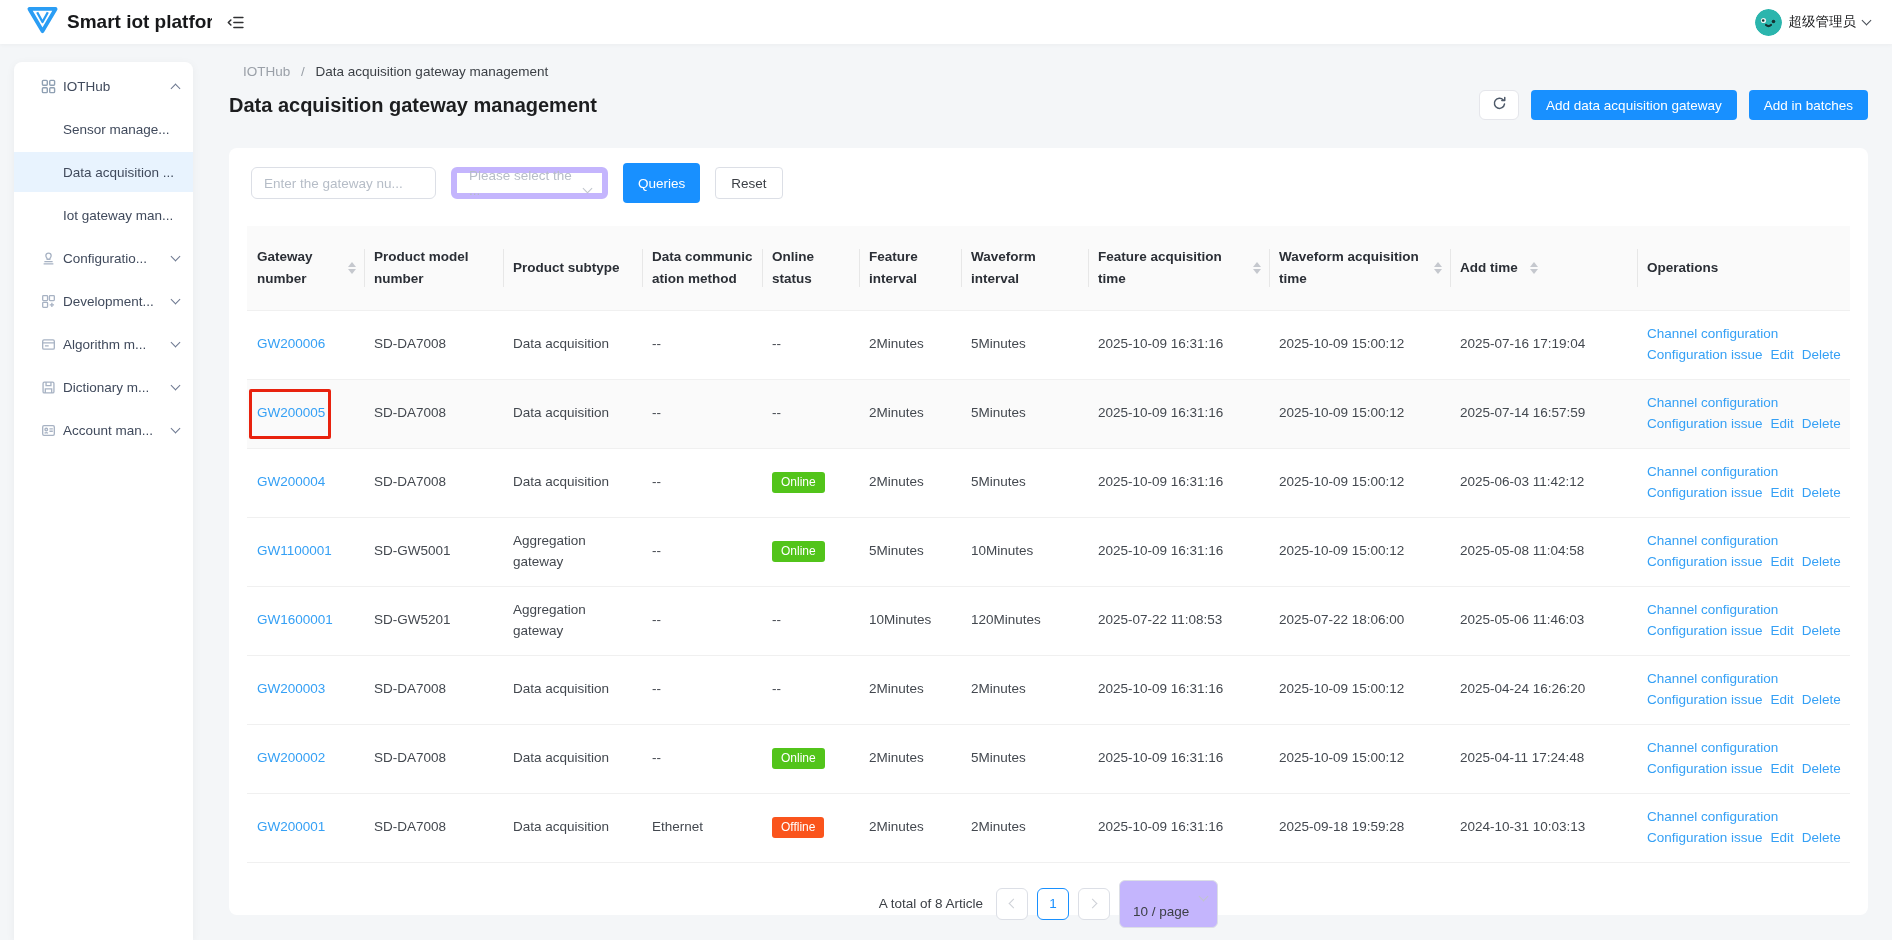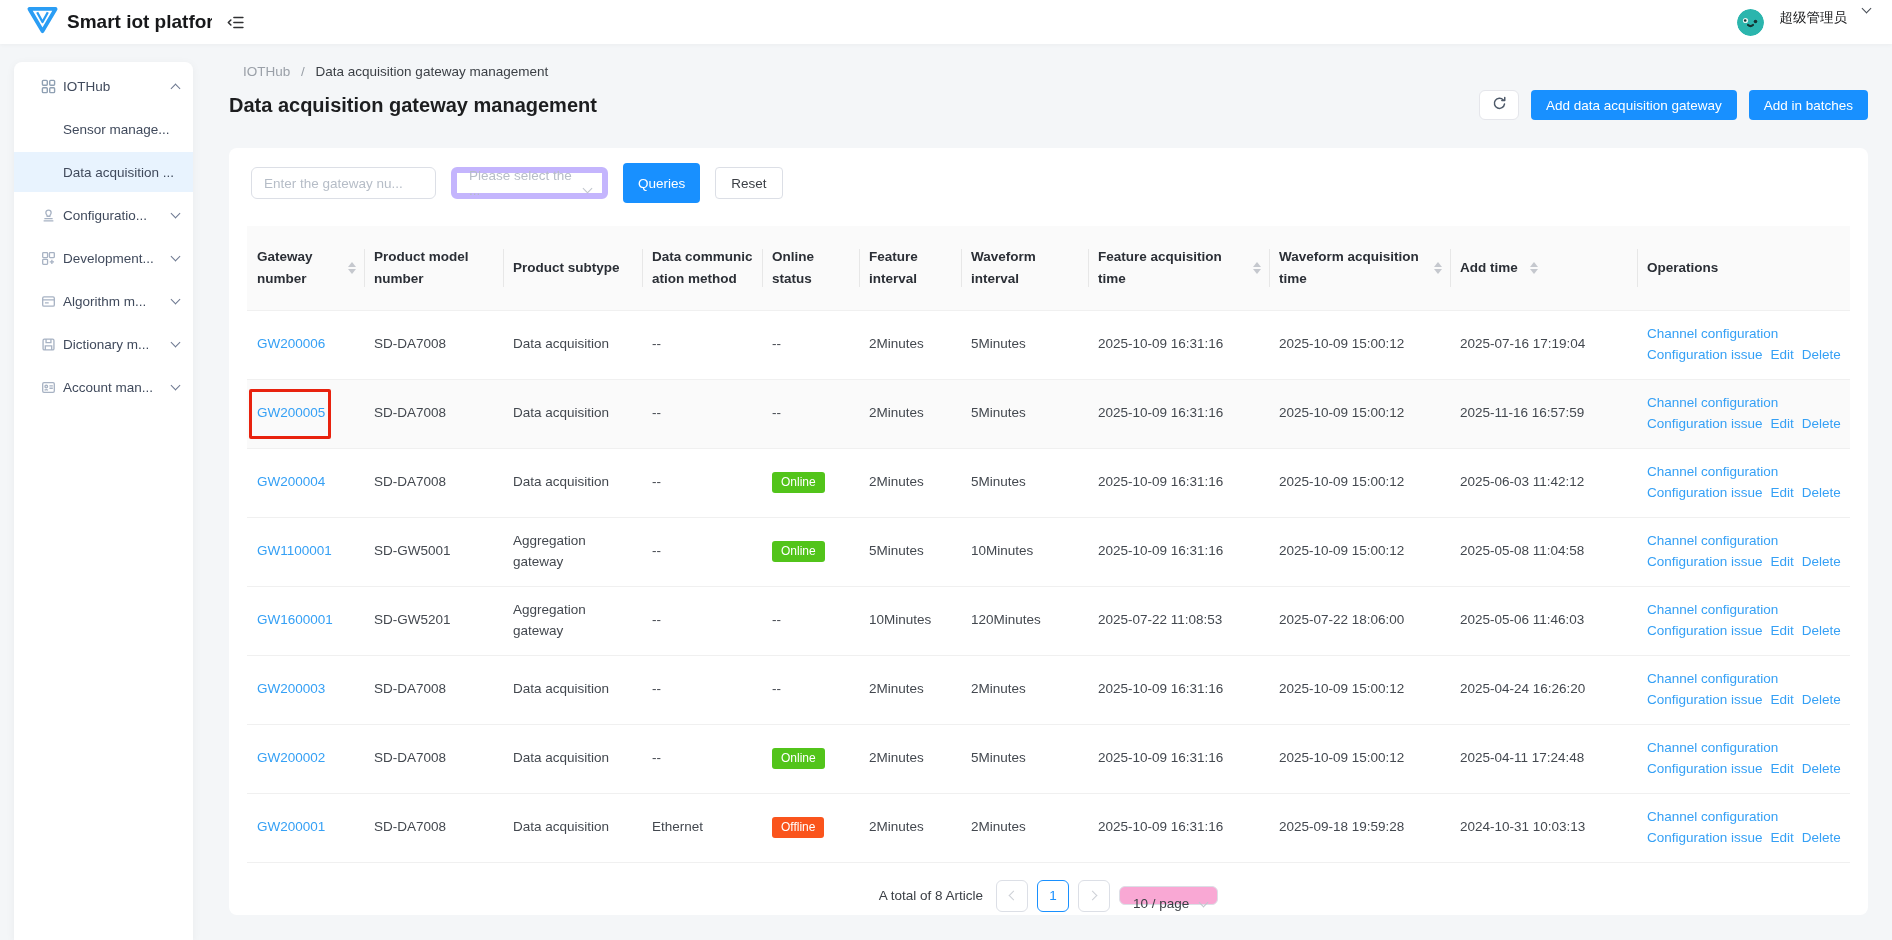--- a/index.html
+++ b/index.html
@@ -5,21 +5,21 @@
   * { margin:0; padding:0; box-sizing:border-box; }
   html,body { width:1892px; height:940px; }
   body { background:#f4f6f8; font-family:"Liberation Sans","DejaVu Sans",sans-serif; color:#303133; overflow:hidden; position:relative; }
 
   
   .topbar { position:absolute; top:0; left:0; right:0; height:44px; background:#fff; display:flex; align-items:center; z-index:5; box-shadow:0 1px 4px rgba(0,0,0,0.04); }
   .logo-area { display:flex; align-items:center; width:212px; padding-left:26px; overflow:hidden; flex:0 0 212px; }
   .logo-svg { flex:0 0 auto; margin-right:8px; }
   .app-title { font-size:19px; font-weight:700; color:#17181a; white-space:nowrap; width:148px; overflow:hidden; }
   .fold-btn { margin-left:14px; cursor:pointer; display:flex; align-items:center; }
-  .topbar-right { margin-left:auto; margin-right:22px; display:flex; gap:16px; cursor:pointer; }
+  .topbar-right { margin-left:auto; margin-right:22px; display:flex; align-items:center; gap:7px; cursor:pointer; }
   .avatar { width:27px; height:27px; border-radius:50%; overflow:hidden; }
   .user-name { font-size:13.5px; color:#17181a; }
   .chev { width:7px; height:7px; border-right:1.6px solid #454b54; border-bottom:1.6px solid #454b54; transform:rotate(45deg); margin-top:-4px; }
 
   
   .sidebar { position:absolute; left:14px; top:62px; bottom:0; width:179px; background:#fff; border-radius:8px 8px 0 0; box-shadow:0 2px 10px rgba(29,35,41,0.05); padding-top:4px; z-index:3; }
   .menu-item { height:40px; margin-bottom:3px; display:flex; align-items:center; padding:0 14px 0 26px; font-size:13.5px; color:#404a5c; cursor:pointer; }
   .menu-item .mi-icon { width:16px; height:16px; margin-right:7px; display:flex; align-items:center; justify-content:center; color:#9aa7bd; }
   .menu-item .mi-caret { margin-left:auto; }
   .caret-up { width:7px; height:7px; border-right:1.4px solid #6d7890; border-bottom:1.4px solid #6d7890; transform:rotate(-135deg); margin-top:4px; }
@@ -74,21 +74,21 @@
   .op-line .tlink:last-child { margin-right:0; }
 
   
   .pagination { margin-top:17px; display:flex; align-items:center; justify-content:center; gap:9px; }
   .pg-total { font-size:13.5px; color:#3c4046; margin-right:4px; }
   .pg-btn { width:32px; height:32px; border:1px solid #dcdfe6; border-radius:6px; background:#fff; display:flex; align-items:center; justify-content:center; cursor:pointer; }
   .pg-arrow { width:7px; height:7px; border-right:1.6px solid #cdd0d6; border-bottom:1.6px solid #cdd0d6; }
   .pg-arrow.left { transform:rotate(135deg); margin-left:3px; }
   .pg-arrow.right { transform:rotate(-45deg); margin-right:3px; }
   .pg-current { width:32px; height:32px; border:1px solid #1890ff; color:#1890ff; border-radius:6px; background:#fff; display:flex; align-items:center; justify-content:center; font-size:13.5px; cursor:pointer; }
-  .pg-size { height:19px; border:1px solid #dcdfe6; border-radius:6px; background:#f9a8d4; padding:16px 28px 0 13px; display:flex; align-items:center; font-size:13.5px; color:#3c4046; position:relative; cursor:pointer; }
+  .pg-size { height:48px; border:1px solid #dcdfe6; border-radius:6px; background:#c4b5fd; padding:16px 28px 0 13px; display:flex; align-items:center; font-size:13.5px; color:#3c4046; position:relative; cursor:pointer; }
   .pg-size .chev-sm { position:absolute; right:10px; top:12px; width:7px; height:7px; border-right:1.5px solid #c0c4cc; border-bottom:1.5px solid #c0c4cc; transform:rotate(45deg); }
 </style>
 </head>
 <body>
 
 <div class="topbar">
   <div class="logo-area">
     <span class="logo-svg">
       <svg width="33" height="29" viewBox="0 0 34 30">
         <path d="M3.5 3 h27 l-13.5 23 z" fill="none" stroke="#2a9df4" stroke-width="4" stroke-linejoin="round"></path>
@@ -129,20 +129,23 @@
       </svg>
     </span>
     <span>IOTHub</span>
     <span class="mi-caret caret-up"></span>
   </div>
   <div class="menu-item menu-child">
     <span>Sensor manage...</span>
   </div>
   <div class="menu-item menu-child active">
     <span>Data acquisition ...</span>
+  </div>
+  <div class="menu-item menu-child">
+    <span>Iot gateway man...</span>
   </div>
   <div class="menu-item">
     <span class="mi-icon">
       <svg width="15" height="15" viewBox="0 0 16 16" fill="none" stroke="#a7b2c3" stroke-width="1.4">
         <path d="M8 2.2 a2.8 2.8 0 0 1 2.8 2.8 c0 1.8-1.4 2.3-1.4 3.8 h-2.8 c0-1.5-1.4-2-1.4-3.8 A2.8 2.8 0 0 1 8 2.2z"></path>
         <path d="M3.6 11.3 h8.8 M2.8 13.8 h10.4"></path>
       </svg>
     </span>
     <span>Configuratio...</span>
     <span class="mi-caret caret-down"></span>
@@ -335,21 +338,21 @@
           <tr class="shaded">
             <td class="cell-gateway"><a class="tlink">GW200005</a><div class="red-box"></div></td>
             <td>SD-DA7008</td>
             <td>Data acquisition</td>
             <td>--</td>
             <td>--</td>
             <td>2Minutes</td>
             <td>5Minutes</td>
             <td>2025-10-09 16:31:16</td>
             <td>2025-10-09 15:00:12</td>
-            <td>2025-11-16 16:57:59</td>
+            <td>2025-07-14 16:57:59</td>
             <td>
               <div class="op-line"><a class="tlink">Channel configuration</a></div>
               <div class="op-line"><a class="tlink">Configuration issue</a><a class="tlink">Edit</a><a class="tlink">Delete</a></div>
             </td>
           </tr>
           <tr>
             <td class="cell-gateway"><a class="tlink">GW200004</a></td>
             <td>SD-DA7008</td>
             <td>Data acquisition</td>
             <td>--</td>

